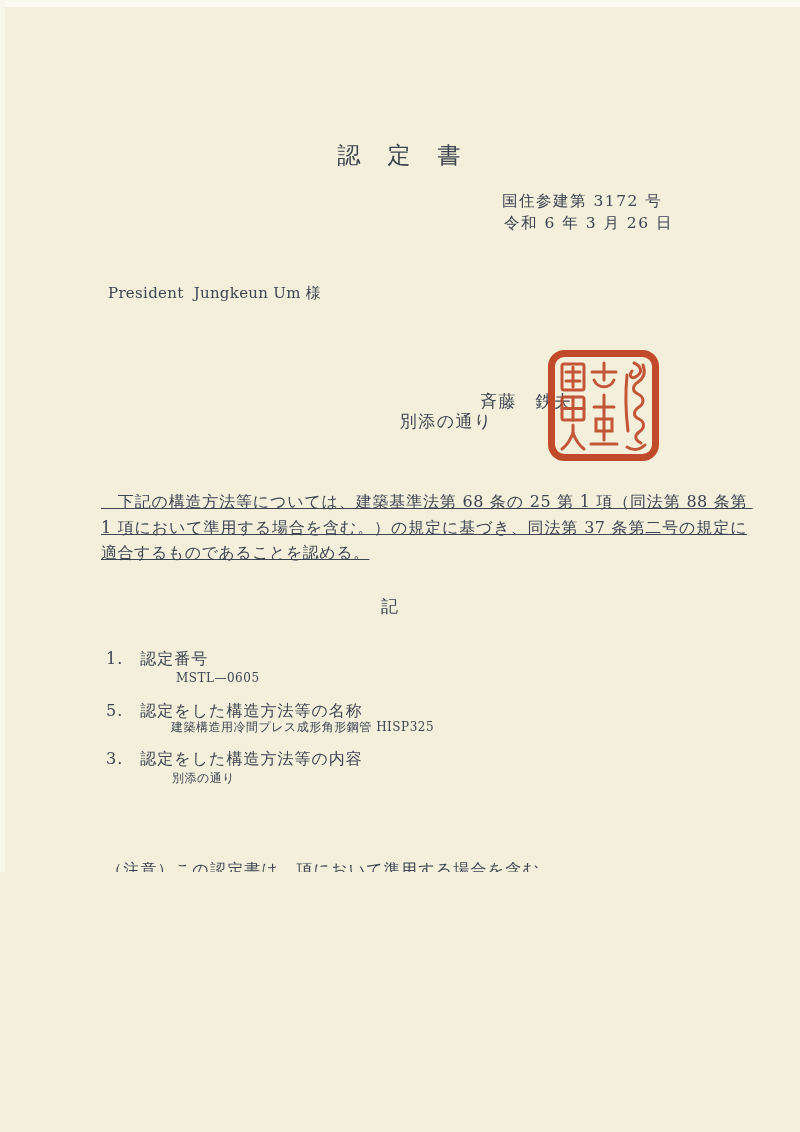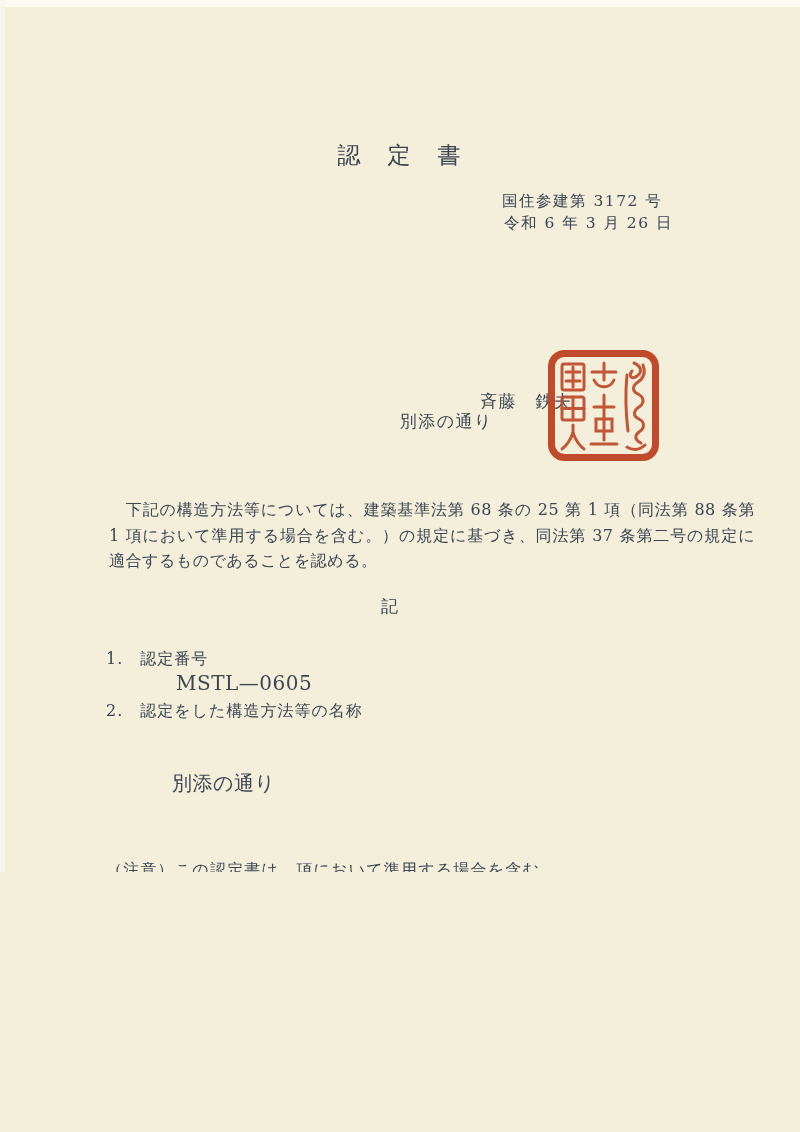--- a/index.html
+++ b/index.html
@@ -41,28 +41,29 @@
   .minister   { top: 390px; left: 372px; font-size: 17px; letter-spacing: 1.5px; }
   .minister-name { position: absolute; left: 108px; top: 0; white-space: pre; }
 
   .seal { position: absolute; top: 349px; left: 547px; width: 113px; height: 113px; }
 
   .body-text {
     position: absolute;
     top: 481px; left: 93px; width: 646px;
     font-size: 16px; line-height: 25.5px; letter-spacing: .5px;
     text-align: justify;
-    margin: 16px;
+    margin: 8px;
     white-space: pre-wrap;
+    text-decoration: underline;
   }
 
   .ki { top: 595px; left: 381px; font-size: 17px; }
 
   .item-label { font-size: 16px; letter-spacing: 1px; }
-  .item-value { font-size: 20px; letter-spacing: .5px; }
+  .item-value { font-size: 12px; letter-spacing: .5px; }
   .i1l { top: 649px; left: 106px; text-align: center; }
   .i1v { top: 671px; left: 176px; }
   .i2l { top: 701px; left: 106px; }
   .i2v { top: 719px; left: 171px; }
   .i3l { top: 749px; left: 106px; }
   .i3v { top: 770px; left: 172px; }
 
   .note { top: 860px; left: 106px; font-size: 16px; letter-spacing: 1.2px; }
 
   .seal svg path, .seal svg rect { fill: none; stroke: #c04a2a; }
@@ -73,20 +74,21 @@
 <div class="page">
   <div class="edge-top"></div>
   <div class="edge-left"></div>
 
   <h1 class="title">認　定　書</h1>
 
   <div class="abs doc-number">国住参建第 3172 号</div>
   <div class="abs doc-date">令和 6 年 3 月 26 日</div>
 
   <div class="abs recipient">
+    <div>President  Jungkeun Um 様</div>
   </div>
 
   <div class="abs minister">
     <span>別添の通り</span>
     <span class="minister-name">斉藤　鉄夫</span>
   </div>
 
   <div class="seal">
     <svg width="113" height="113" viewBox="0 0 113 113">
       <rect x="4.5" y="4.5" width="104" height="104" rx="13" stroke-width="7"></rect>
@@ -119,18 +121,20 @@
     </svg>
   </div>
 
   <p class="body-text">　下記の構造方法等については、建築基準法第 68 条の 25 第 1 項（同法第 88 条第 1 項において準用する場合を含む。）の規定に基づき、同法第 37 条第二号の規定に適合するものであることを認める。</p>
 
   <div class="abs ki">記</div>
 
   <div class="abs item-label i1l">1.　認定番号</div>
   <div class="abs item-value i1v">MSTL—0605</div>
 
-  <div class="abs item-label i2l">2.　認定をした構造方法等の名称</div>
+  <div class="abs item-label i2l">5.　認定をした構造方法等の名称</div>
+  <div class="abs item-value i2v">建築構造用冷間プレス成形角形鋼管 HISP325</div>
 
+  <div class="abs item-label i3l">3.　認定をした構造方法等の内容</div>
   <div class="abs item-value i3v">別添の通り</div>
 
   <div class="abs note">（注意）この認定書は、項において準用する場合を含む。</div>
 </div>
 
 </body></html>

